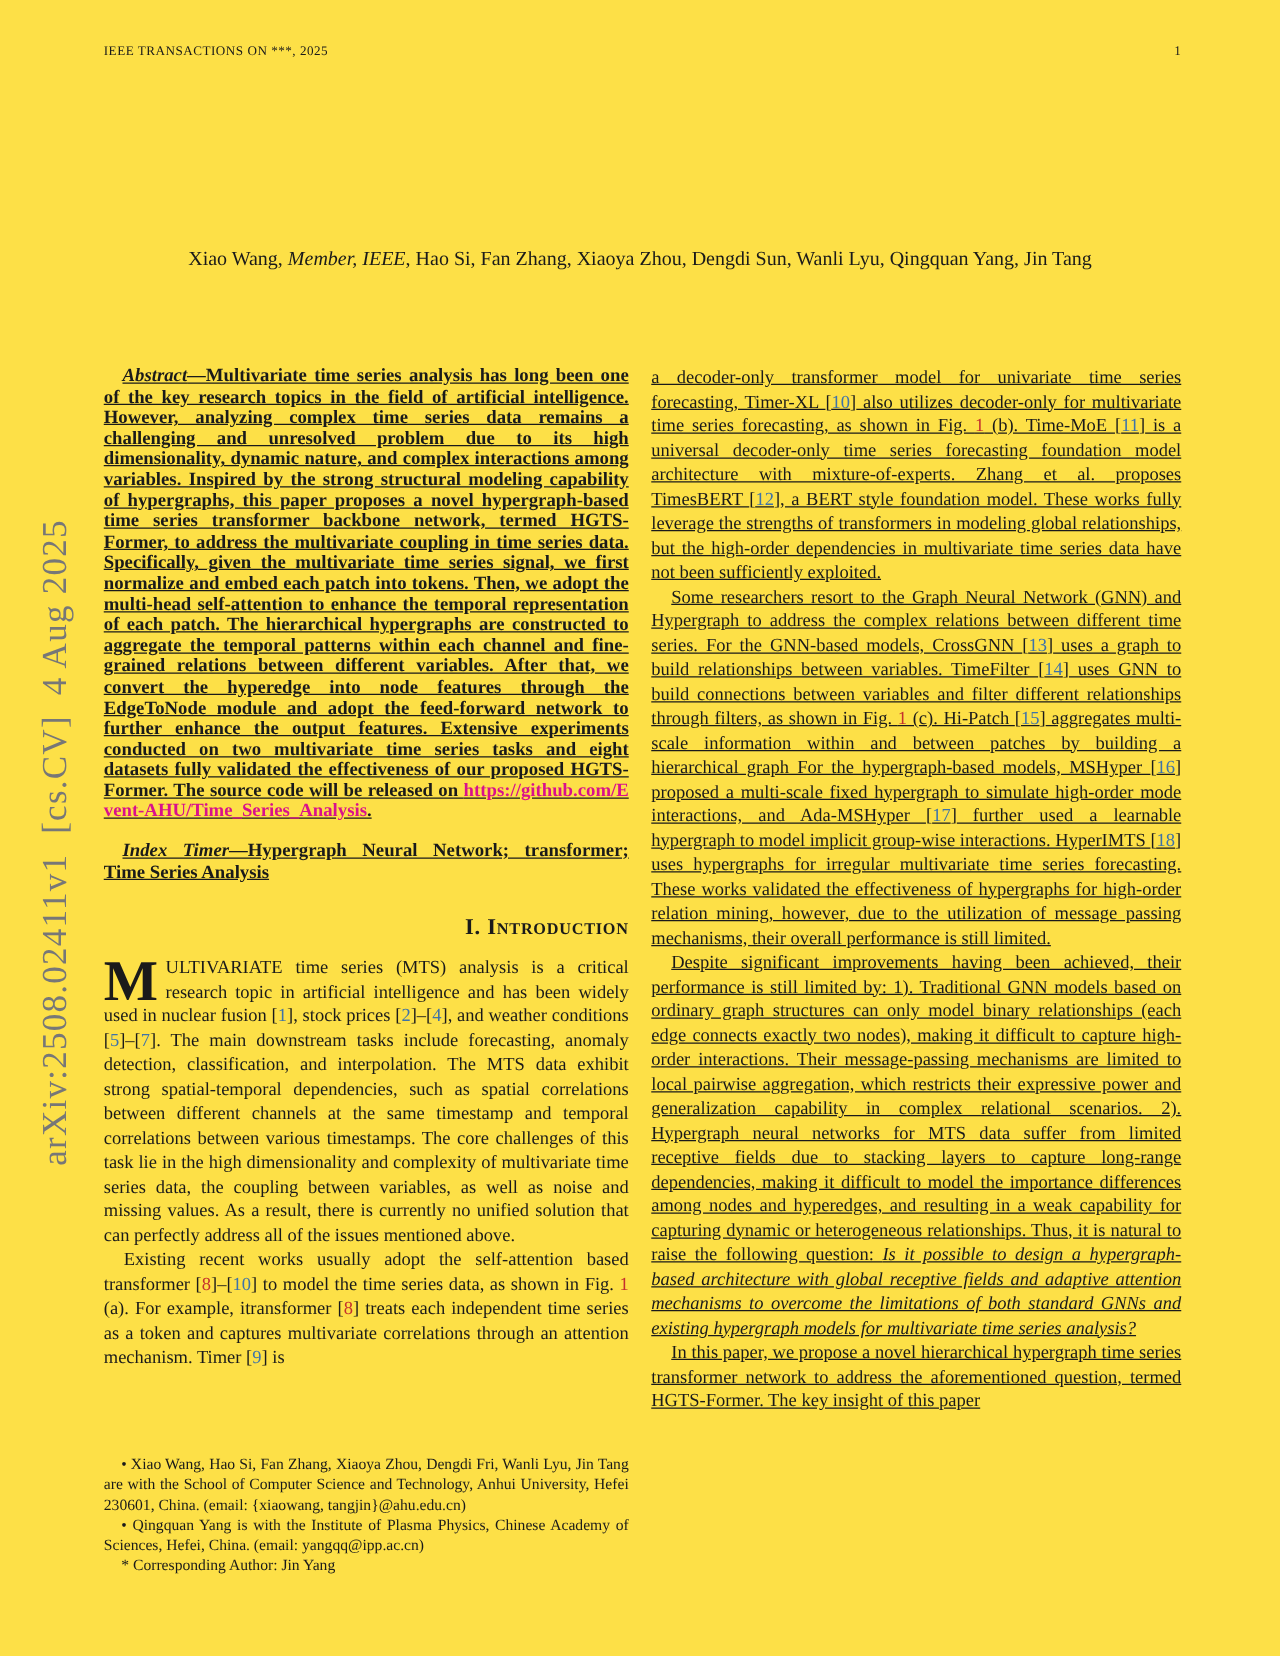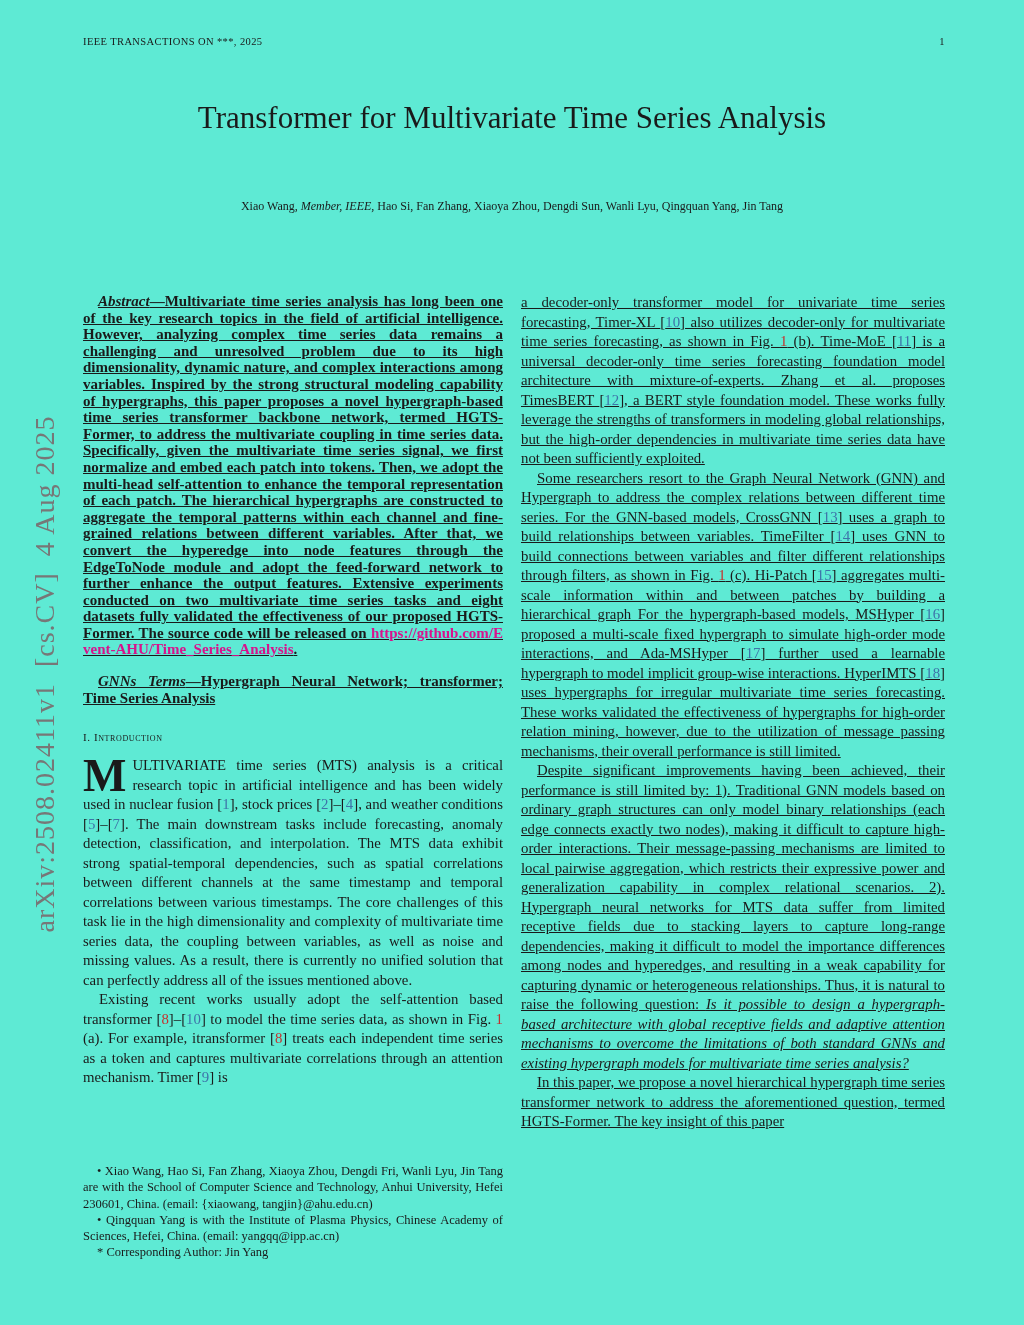--- a/index.html
+++ b/index.html
@@ -2,21 +2,21 @@
 <html style="--text: #1a1a1a; --citation: #3e73a9; --figref: #c5302d; --link: #d9118c; --arxiv: #777777;"><head>
 <meta charset="utf-8">
 <style>
   html, body { margin: 0; padding: 0; }
   body {
     width: 1024px; height: 1325px;
     background: #ffffff;
     font-family: "Liberation Serif", serif;
     color: var(--text, #1a1a1a);
   }
-  .page { position: relative; width: 1024px; height: 1325px; background: #5eead4; overflow: hidden; }
+  .page { position: relative; width: 1024px; height: 1325px; background: #fde047; overflow: hidden; }
 
   .running-header {
     position: absolute; top: 36px; left: 83px; width: 862px;
     display: flex; justify-content: space-between;
     font-size: 10.5px; letter-spacing: 0.4px;
   }
 
   .arxiv-banner {
     position: absolute; left: -233px; top: 656px; width: 560px; height: 36px;
     transform: rotate(-90deg);
@@ -27,38 +27,38 @@
 
   .title {
     position: absolute; top: 94px; left: 0; width: 1024px;
     margin: 0; text-align: center;
     font-size: 31px; font-weight: normal; line-height: 47px;
   }
   .title-line { display: block; }
 
   .authors {
     position: absolute; top: 199px; left: 0; width: 1024px;
-    text-align: center; font-size: 12px;
+    text-align: center; font-size: 16px;
   }
 
   .col { text-align: justify; }
   .col-left  { position: absolute; left: 83px;  top: 293px; width: 420px; }
   .col-right { position: absolute; left: 521px; top: 293px; width: 424px; text-decoration: underline; }
 
   .abstract {
     margin: 0; font-weight: bold;
     font-size: 15px; line-height: 16.6px;
     text-indent: 15px;
     text-decoration: underline;
   }
   .index-terms { margin-top: 15px; }
 
   .section-heading {
-    margin: 25px 0 13px 0; text-align: left;
-    font-size: 11px; font-weight: normal;
+    margin: 25px 0 13px 0; text-align: right;
+    font-size: 18px; font-weight: bold;
     font-variant: small-caps; letter-spacing: 0.6px;
   }
 
   .body-par { margin: 0; font-size: 14.8px; line-height: 19.5px; text-indent: 16px; }
   .no-indent { text-indent: 0; }
 
   .footnotes {
     position: absolute; left: 83px; top: 1163px; width: 420px;
     text-align: justify;
   }
@@ -82,28 +82,27 @@
 <div class="page">
 
   <div class="running-header">
     <span>IEEE TRANSACTIONS ON ***, 2025</span>
     <span>1</span>
   </div>
 
   <div class="arxiv-banner">arXiv:2508.02411v1  [cs.CV]  4 Aug 2025</div>
 
   <h1 class="title">
-    <span class="title-line">Transformer for Multivariate Time Series Analysis</span>
   </h1>
 
   <div class="authors"><span>Xiao Wang, </span><span class="seg-i">Member, IEEE</span><span>, Hao Si, Fan Zhang, Xiaoya Zhou, Dengdi Sun, Wanli Lyu, Qingquan Yang, Jin Tang</span></div>
 
   <div class="col col-left">
     <p class="abstract"><span class="seg-bi">Abstract</span><span class="seg-b">—Multivariate time series analysis has long been one of the key research topics in the field of artificial intelligence. However, analyzing complex time series data remains a challenging and unresolved problem due to its high dimensionality, dynamic nature, and complex interactions among variables. Inspired by the strong structural modeling capability of hypergraphs, this paper proposes a novel hypergraph-based time series transformer backbone network, termed HGTS-Former, to address the multivariate coupling in time series data. Specifically, given the multivariate time series signal, we first normalize and embed each patch into tokens. Then, we adopt the multi-head self-attention to enhance the temporal representation of each patch. The hierarchical hypergraphs are constructed to aggregate the temporal patterns within each channel and fine-grained relations between different variables. After that, we convert the hyperedge into node features through the EdgeToNode module and adopt the feed-forward network to further enhance the output features. Extensive experiments conducted on two multivariate time series tasks and eight datasets fully validated the effectiveness of our proposed HGTS-Former. The source code will be released on </span><span class="seg-link">https://github.com/Event-AHU/Time_Series_Analysis</span><span class="seg-b">.</span></p>
-    <p class="abstract index-terms"><span class="seg-bi">GNNs Terms</span><span class="seg-b">—Hypergraph Neural Network; transformer; Time Series Analysis</span></p>
+    <p class="abstract index-terms"><span class="seg-bi">Index Timer</span><span class="seg-b">—Hypergraph Neural Network; transformer; Time Series Analysis</span></p>
     <h2 class="section-heading">I. Introduction</h2>
     <p class="body-par no-indent"><span class="seg-dropcap">M</span><span>ULTIVARIATE time series (MTS) analysis is a critical research topic in artificial intelligence and has been widely used in nuclear fusion </span><span>[</span><span class="seg-cite">1</span><span>]</span><span>, stock prices </span><span>[</span><span class="seg-cite">2</span><span>]–[</span><span class="seg-cite">4</span><span>]</span><span>, and weather conditions </span><span>[</span><span class="seg-cite">5</span><span>]–[</span><span class="seg-cite">7</span><span>]</span><span>. The main downstream tasks include forecasting, anomaly detection, classification, and interpolation. The MTS data exhibit strong spatial-temporal dependencies, such as spatial correlations between different channels at the same timestamp and temporal correlations between various timestamps. The core challenges of this task lie in the high dimensionality and complexity of multivariate time series data, the coupling between variables, as well as noise and missing values. As a result, there is currently no unified solution that can perfectly address all of the issues mentioned above.</span></p>
     <p class="body-par"><span>Existing recent works usually adopt the self-attention based transformer </span><span>[</span><span class="seg-ref">8</span><span>]–[</span><span class="seg-cite">10</span><span>]</span><span> to model the time series data, as shown in Fig. </span><span class="seg-ref">1</span><span> (a). For example, itransformer </span><span>[</span><span class="seg-ref">8</span><span>]</span><span> treats each independent time series as a token and captures multivariate correlations through an attention mechanism. Timer </span><span>[</span><span class="seg-cite">9</span><span>]</span><span> is</span></p>
   </div>
 
   <div class="footnotes">
     <p class="footnote"><span>• Xiao Wang, Hao Si, Fan Zhang, Xiaoya Zhou, Dengdi Fri, Wanli Lyu, Jin Tang are with the School of Computer Science and Technology, Anhui University, Hefei 230601, China. (email: {xiaowang, tangjin}@ahu.edu.cn)</span></p>
     <p class="footnote"><span>• Qingquan Yang is with the Institute of Plasma Physics, Chinese Academy of Sciences, Hefei, China. (email: yangqq@ipp.ac.cn)</span></p>
     <p class="footnote"><span>* Corresponding Author: Jin Yang</span></p>
   </div>

